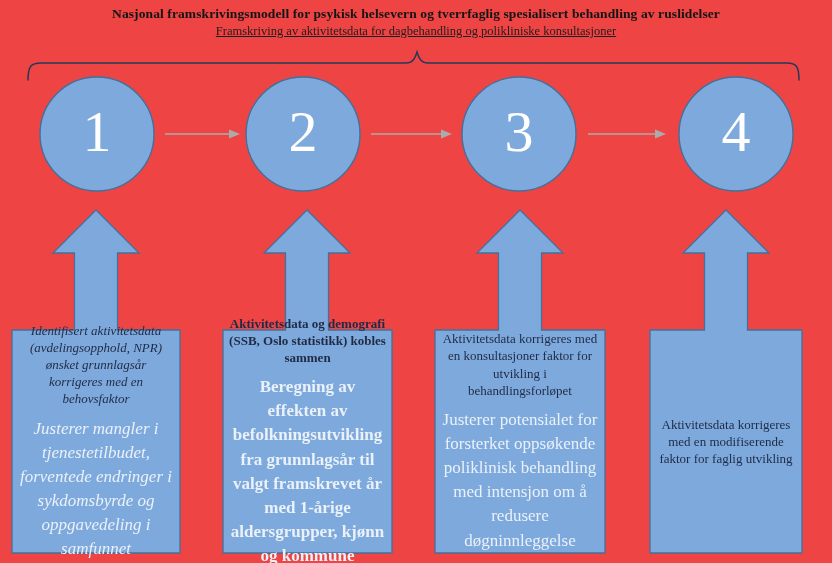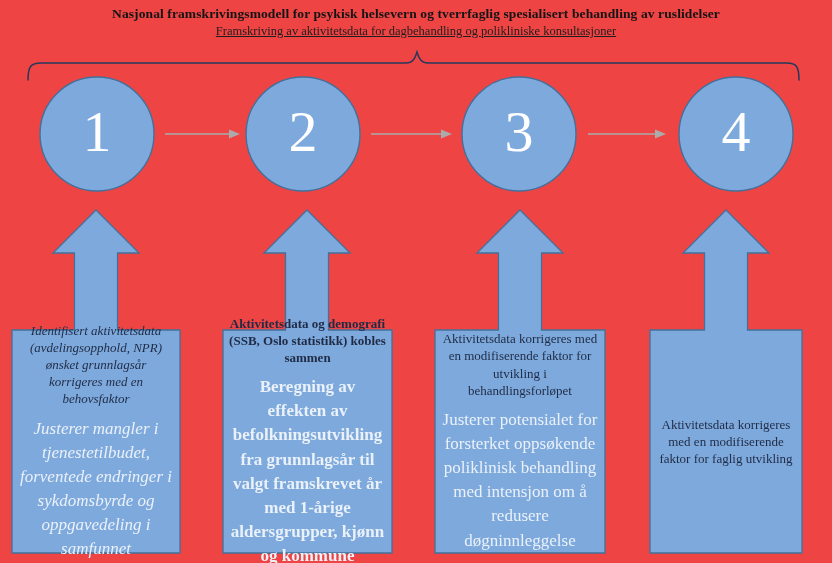--- a/index.html
+++ b/index.html
@@ -82,20 +82,20 @@
 
   <div class="box-text" style="left:19px;width:154px;font-style:italic;">
     <div class="box-heading">Identifisert aktivitetsdata (avdelingsopphold, NPR) ønsket grunnlagsår korrigeres med en behovsfaktor</div>
     <div class="box-detail">Justerer mangler i tjenestetilbudet, forventede endringer i sykdomsbyrde og oppgavedeling i samfunnet</div>
   </div>
   <div class="box-text" style="left:229px;width:157px;font-weight:bold;">
     <div class="box-heading">Aktivitetsdata og demografi (SSB, Oslo statistikk) kobles sammen</div>
     <div class="box-detail">Beregning av effekten av befolkningsutvikling fra grunnlagsår til valgt framskrevet år med 1-årige aldersgrupper, kjønn og kommune</div>
   </div>
   <div class="box-text" style="left:441px;width:158px;">
-    <div class="box-heading">Aktivitetsdata korrigeres med en modifiserende faktor for utvikling i behandlingsforløpet</div>
+    <div class="box-heading">Aktivitetsdata korrigeres med en konsultasjoner faktor for utvikling i behandlingsforløpet</div>
     <div class="box-detail">Justerer potensialet for forsterket oppsøkende poliklinisk behandling med intensjon om å redusere døgninnleggelse</div>
   </div>
   <div class="box-text" style="left:655px;width:142px;">
     <div class="box-heading">Aktivitetsdata korrigeres med en modifiserende faktor for faglig utvikling</div>
   </div>
 
 </div>
 
 </body></html>

